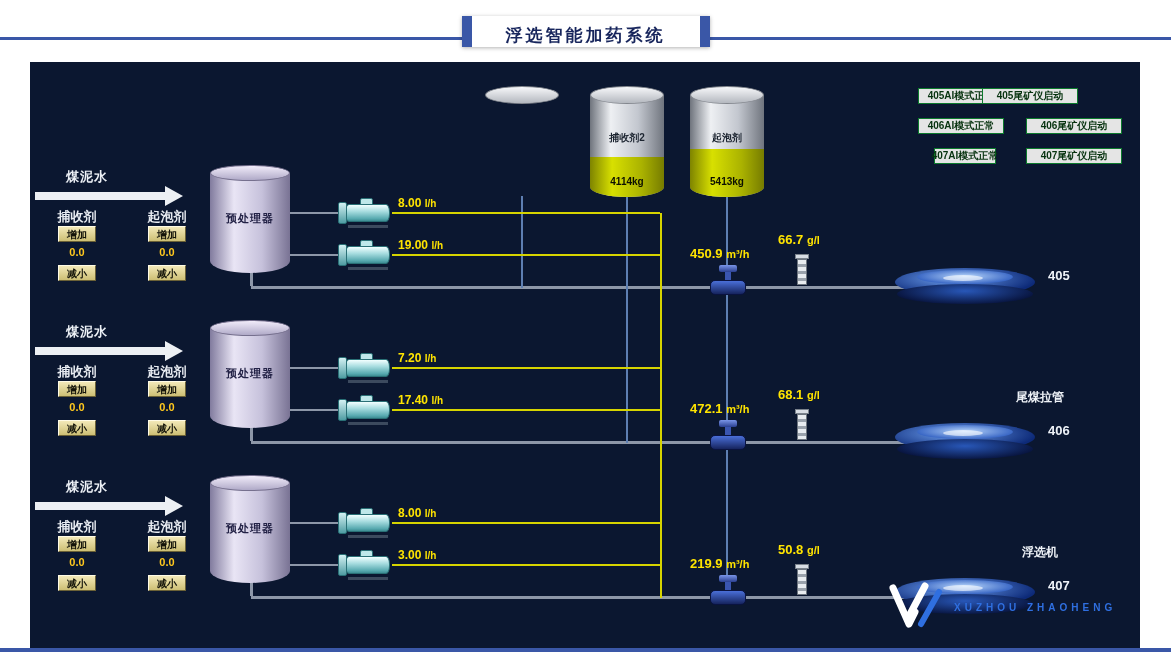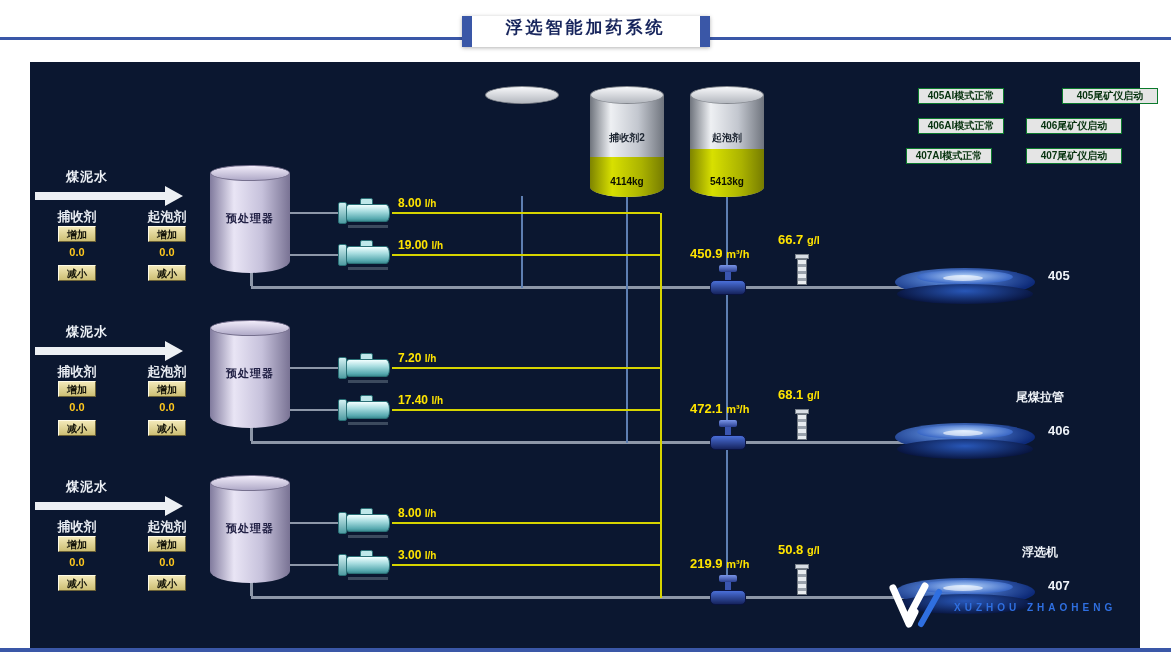--- a/index.html
+++ b/index.html
@@ -10,21 +10,21 @@
     position:relative; overflow:hidden;
   }
   
   .top-line { position:absolute; left:0; top:37px; width:1171px; height:3px; background:#3a57a7; }
   .bottom-line { position:absolute; left:0; top:648px; width:1171px; height:4px; background:#3a57a7; }
   .title-box {
     position:absolute; left:50%; top:16px; transform:translateX(-50%);
     width:248px; height:31px; background:#ffffff;
     border-left:10px solid #3a57a7; border-right:10px solid #3a57a7;
     box-shadow:0 1px 4px rgba(0,0,0,.3);
-    display:flex; align-items:flex-start; justify-content:center; z-index:5;
+    display:flex; align-items:flex-end; justify-content:center; z-index:5;
   }
   .title-box h1 { font-size:17px; color:#17255c; font-weight:bold; letter-spacing:3px; }
 
   
   .panel { position:absolute; left:30px; top:62px; width:1110px; height:586px; background:#0b1730; }
 
   
   .ln { position:absolute; }
   .ln.gray { background:#8d97a8; }
   .ln.steel { background:#5e7fb2; }
@@ -165,24 +165,24 @@
 
   <div class="ln yellow" style="left:630px; top:151px; width:2px; height:385px;"></div>
   <div class="ln yellow" style="left:362px; top:150px; width:268px; height:2px;"></div>
   <div class="ln yellow" style="left:362px; top:192px; width:268px; height:2px;"></div>
   <div class="ln yellow" style="left:362px; top:305px; width:268px; height:2px;"></div>
   <div class="ln yellow" style="left:362px; top:347px; width:268px; height:2px;"></div>
   <div class="ln yellow" style="left:362px; top:460px; width:268px; height:2px;"></div>
   <div class="ln yellow" style="left:362px; top:502px; width:268px; height:2px;"></div>
 
   <div class="status-box" style="left:888px; top:26px; width:86px;">405AI模式正常</div>
-  <div class="status-box" style="left:1032px; top:26px; width:96px;">405尾矿仪启动</div>
+  <div class="status-box" style="left:952px; top:26px; width:96px;">405尾矿仪启动</div>
   <div class="status-box" style="left:888px; top:56px; width:86px;text-align:right;">406AI模式正常</div>
   <div class="status-box" style="left:996px; top:56px; width:96px;">406尾矿仪启动</div>
-  <div class="status-box" style="left:876px; top:86px; width:86px;">407AI模式正常</div>
+  <div class="status-box" style="left:904px; top:86px; width:62px;">407AI模式正常</div>
   <div class="status-box" style="left:996px; top:86px; width:96px;">407尾矿仪启动</div>
 
   <div class="chem-tank" style="left:455px;">
     <div class="chem-top"></div>
   </div>
   <div class="chem-tank" style="left:560px;">
     <div class="chem-body">
       <div class="chem-liquid" style="height:40px;"></div>
       <div class="chem-name">捕收剂2</div>
       <div class="chem-amount">4114kg</div>

